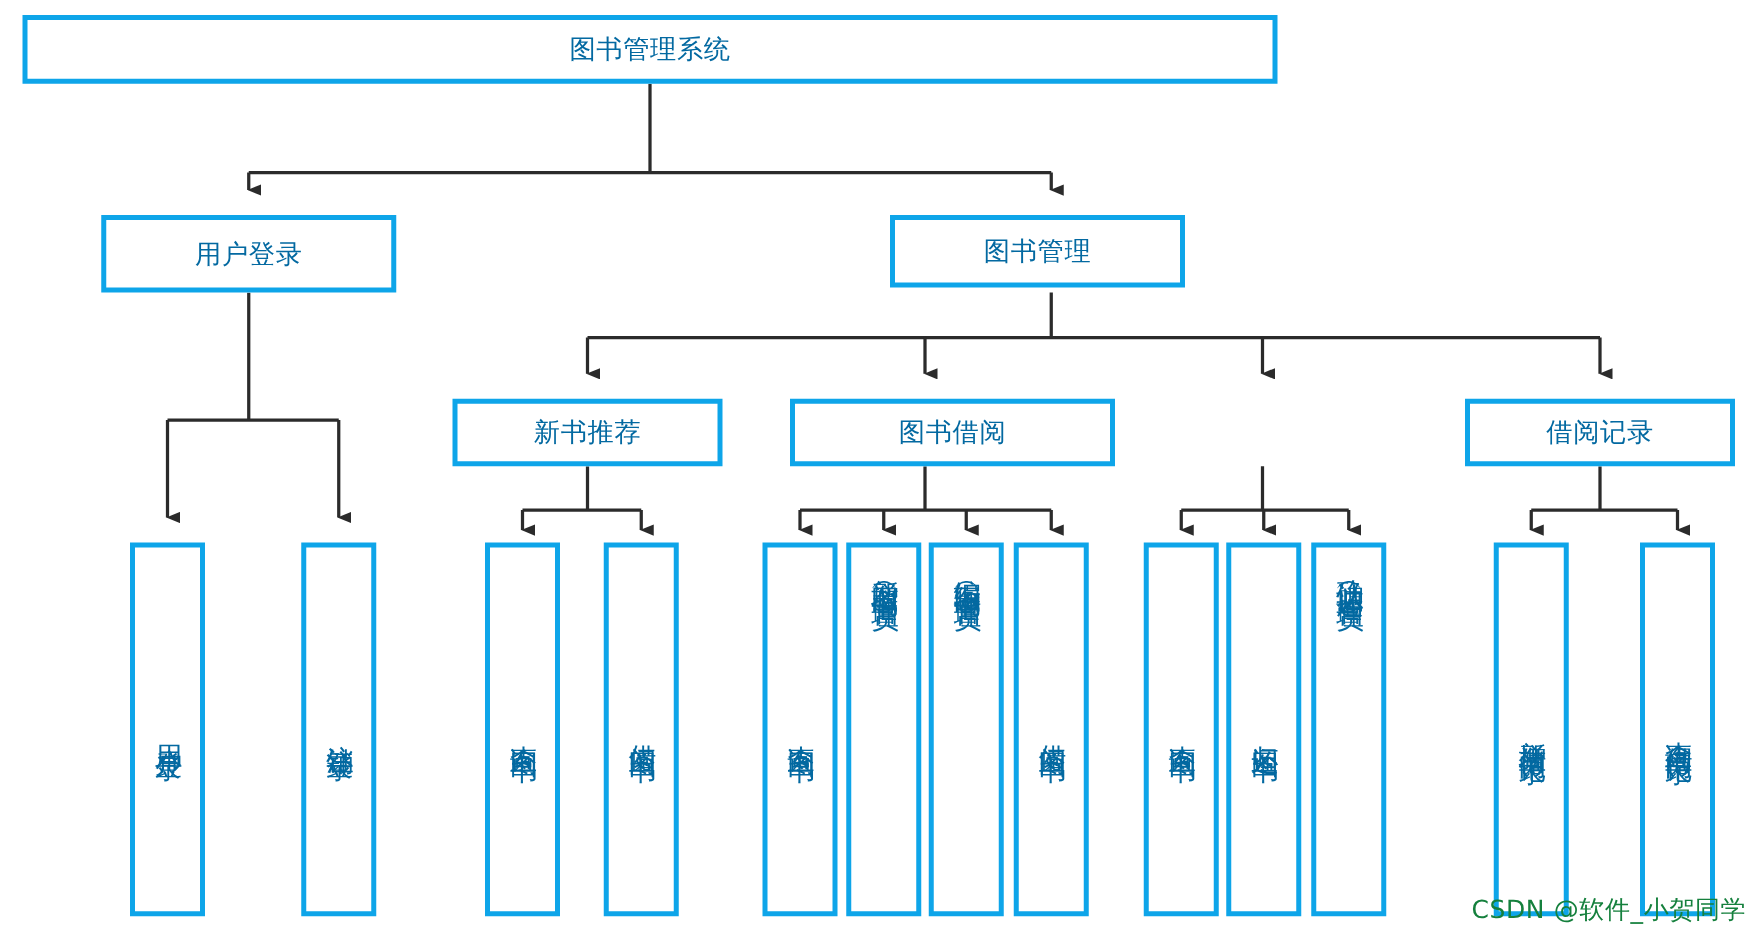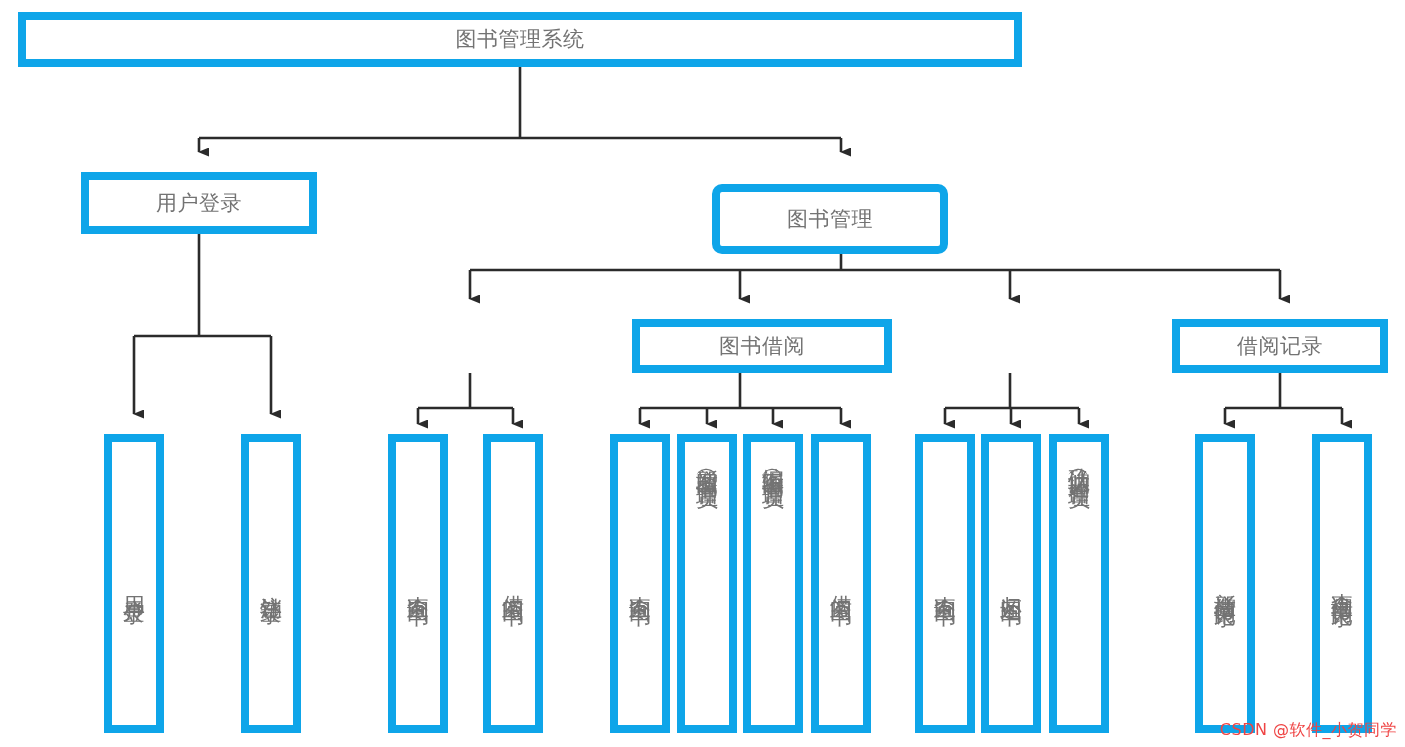--- a/index.html
+++ b/index.html
@@ -23,25 +23,25 @@
     left: 0;
     top: 0;
     width: 1405px;
     height: 747px;
     pointer-events: none;
   }
   .node {
     position: absolute;
     box-sizing: border-box;
     background: #ffffff;
-    border: 8px solid #0ea5e9;
+    border: 4px solid #0ea5e9;
     display: flex;
     align-items: center;
     justify-content: center;
-    color: #737373;
+    color: #0369a1;
     z-index: 2;
   }
   .node-label {
     display: block;
     text-align: center;
     line-height: 1.18;
     white-space: nowrap;
   }
   
   .node.horiz .node-label {
@@ -62,22 +62,22 @@
     white-space: nowrap;
   }
   .node.vert.center-text {
     align-items: center;
     padding-top: 0;
   }
   #watermark {
     position: absolute;
     right: 8px;
     bottom: 6px;
-    font-size: 16px;
-    color: #ef4444;
+    font-size: 20px;
+    color: #15803d;
     letter-spacing: 0.5px;
     z-index: 5;
     white-space: nowrap;
   }
 </style>
 </head>
 <body>
 
 <div id="diagram-root">
 
@@ -131,24 +131,27 @@
     </g>
   </svg>
 
   <div class="node horiz" style="left:18px; top:12px; width:1004px; height:55px;">
     <span class="node-label">图书管理系统</span>
   </div>
 
   <div class="node horiz" style="left:81px; top:172px; width:236px; height:62px;">
     <span class="node-label">用户登录</span>
   </div>
-  <div class="node horiz" style="left:712px; top:184px; width:236px; height:70px;border-radius:10px;">
+  <div class="node horiz" style="left:712px; top:172px; width:236px; height:58px;">
     <span class="node-label">图书管理</span>
   </div>
 
+  <div class="node horiz" style="left:362px; top:319px; width:216px; height:54px;">
+    <span class="node-label">新书推荐</span>
+  </div>
   <div class="node horiz" style="left:632px; top:319px; width:260px; height:54px;">
     <span class="node-label">图书借阅</span>
   </div>
   <div class="node horiz" style="left:1172px; top:319px; width:216px; height:54px;align-items:center;">
     <span class="node-label">借阅记录</span>
   </div>
 
   <div class="node vert center-text" style="left:104px; top:434px; width:60px; height:299px;">
     <span class="node-label">用户登录</span>
   </div>

